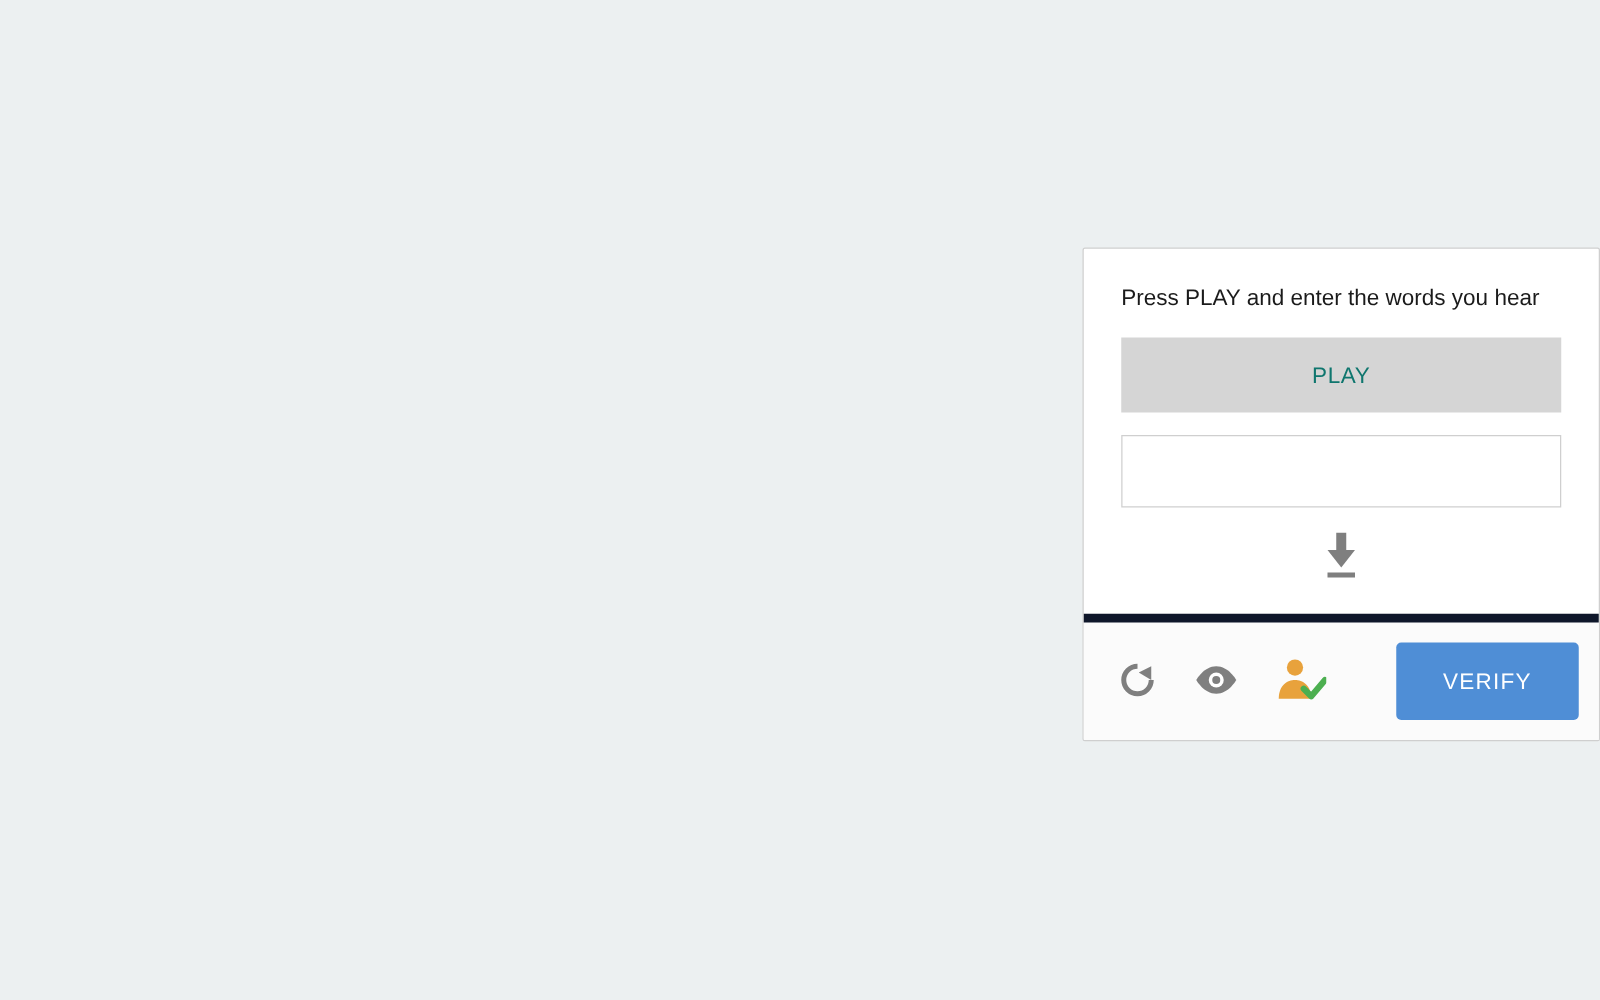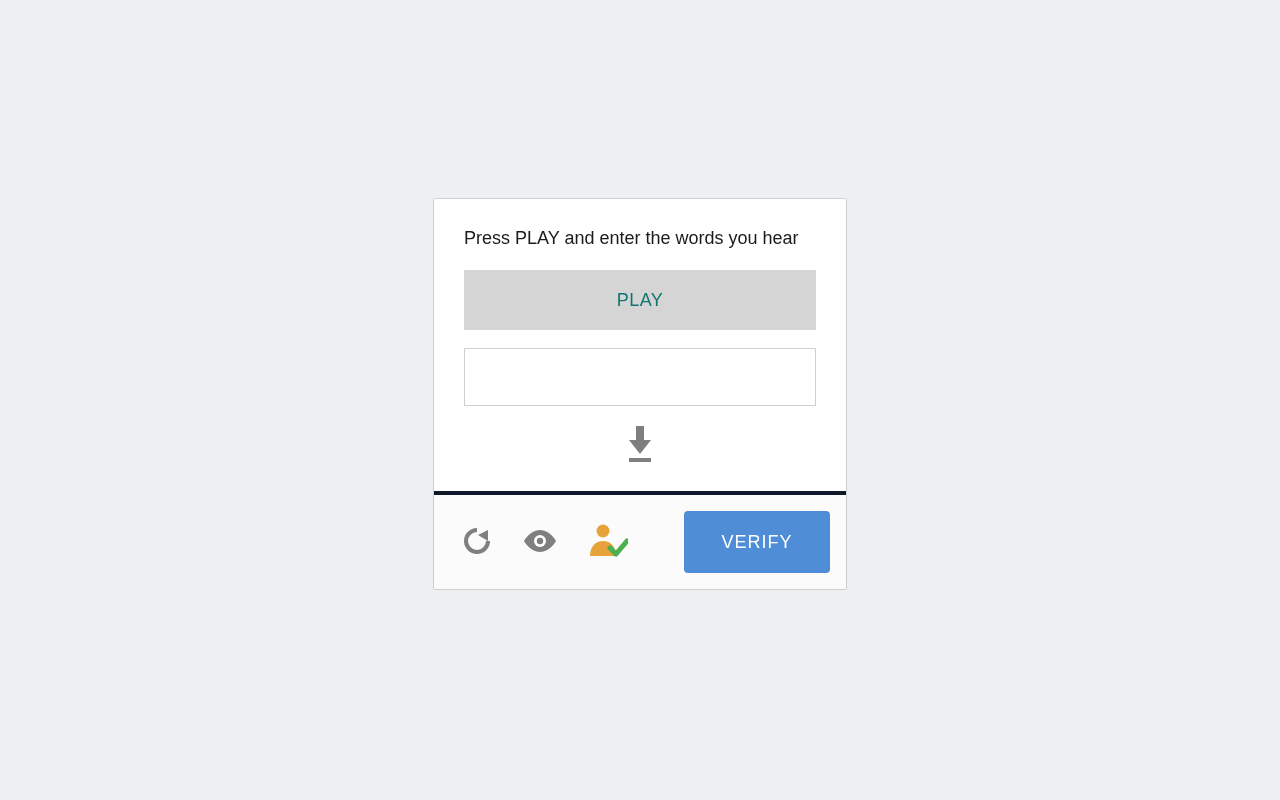--- a/index.html
+++ b/index.html
@@ -7,21 +7,21 @@
     margin: 0; padding: 0;
     width: 1280px; height: 800px;
     background: #ecf0f1;
     font-family: "Helvetica Neue", Helvetica, Arial, sans-serif;
     font-size: 18px;
     color: #222;
   }
   .stage {
     width: 1280px; height: 800px;
     display: flex;
-    justify-content: center;
+    justify-content: flex-end;
     align-items: flex-start;
   }
   .captcha-card {
     margin-top: 198px;
     width: 414px;
     background: #fff;
     border: 1px solid #cfcfcf;
     border-radius: 2px;
     display: flex;
     flex-direction: column;
@@ -69,21 +69,21 @@
     justify-content: center;
     padding-top: 2px;
     padding-bottom: 4px;
   }
   .download-link {
     cursor: pointer;
     display: inline-flex;
   }
 
   .card-footer {
-    border-top: 4px solid #0f172a;
+    border-top: 7px solid #0f172a;
     background: #fbfbfb;
     padding: 16px 16px 16px 24px;
     display: flex;
     align-items: center;
     justify-content: space-between;
   }
   .footer-icons {
     display: flex;
     align-items: center;
     gap: 22px;

